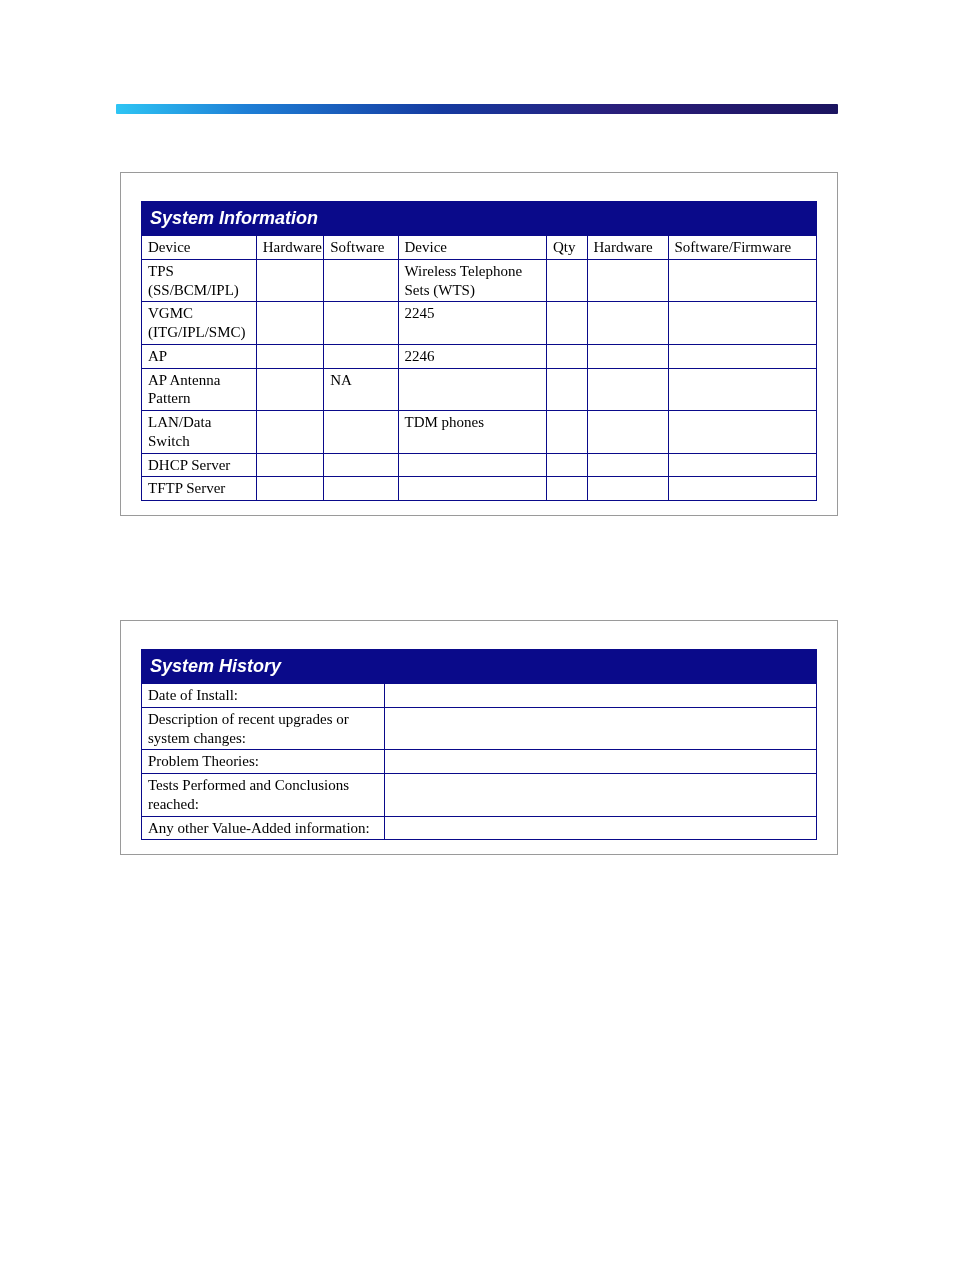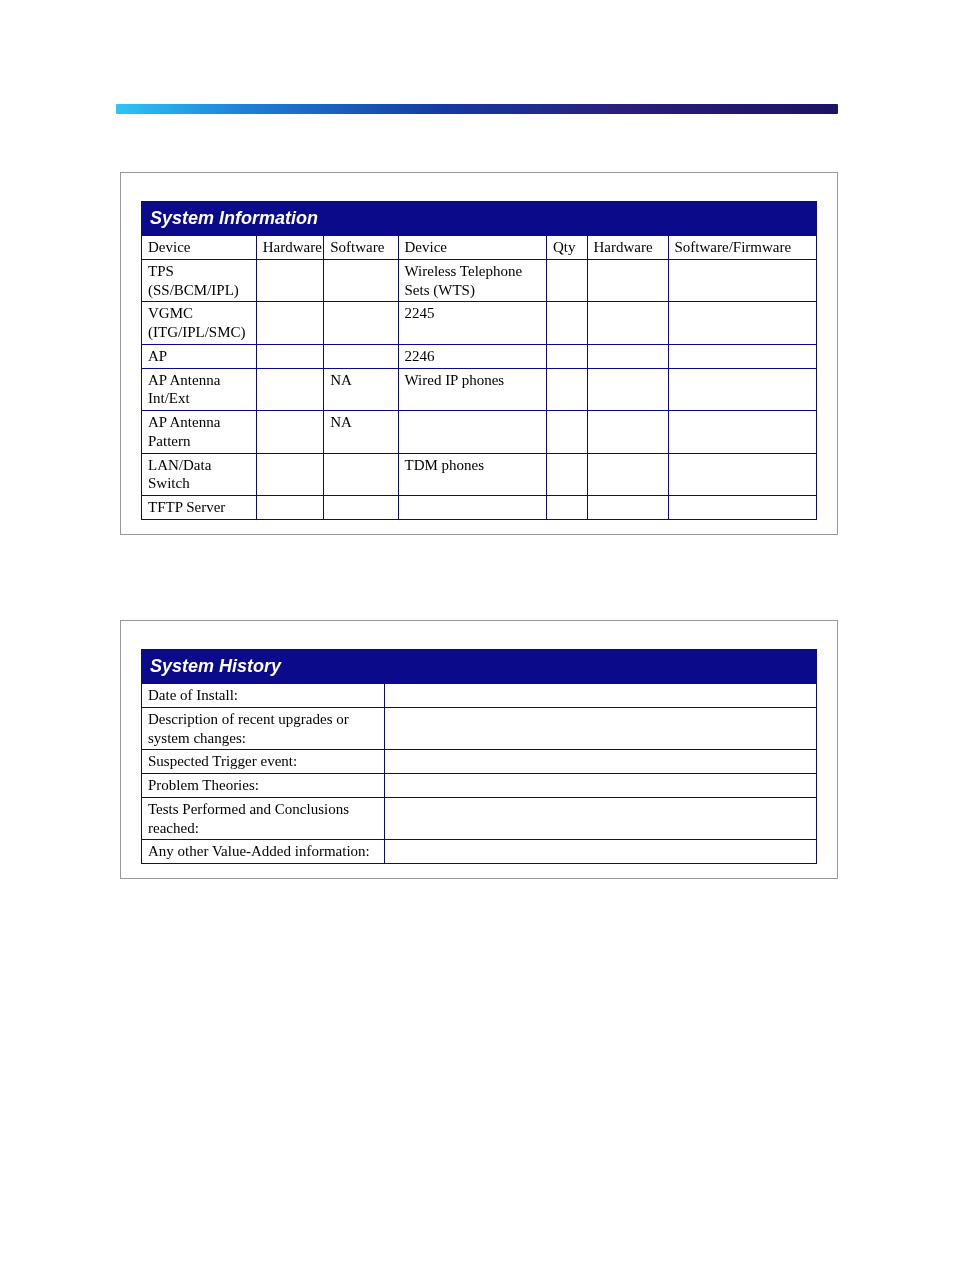--- a/index.html
+++ b/index.html
@@ -135,42 +135,42 @@
     <tr>
       <td>AP</td>
       <td></td>
       <td></td>
       <td>2246</td>
       <td></td>
       <td></td>
       <td></td>
     </tr>
     <tr>
-      <td>AP Antenna Int/Ext</td>
+      <td>AP Antenna Pattern</td>
       <td></td>
       <td>NA</td>
-      <td>Wired IP phones</td>
-      <td></td>
-      <td></td>
-      <td></td>
-    </tr>
-    <tr>
-      <td>AP Antenna Pattern</td>
-      <td></td>
-      <td>NA</td>
       <td></td>
       <td></td>
       <td></td>
       <td></td>
     </tr>
     <tr>
       <td>LAN/Data Switch</td>
       <td></td>
       <td></td>
       <td>TDM phones</td>
+      <td></td>
+      <td></td>
+      <td></td>
+    </tr>
+    <tr>
+      <td>DHCP Server</td>
+      <td></td>
+      <td></td>
+      <td></td>
       <td></td>
       <td></td>
       <td></td>
     </tr>
     <tr>
       <td>TFTP Server</td>
       <td></td>
       <td></td>
       <td></td>
       <td></td>
@@ -193,24 +193,20 @@
     </tr>
     <tr>
       <td>Date of Install:</td>
       <td></td>
     </tr>
     <tr>
       <td>Description of recent upgrades or system changes:</td>
       <td></td>
     </tr>
     <tr>
-      <td>Suspected Trigger event:</td>
-      <td></td>
-    </tr>
-    <tr>
       <td>Problem Theories:</td>
       <td></td>
     </tr>
     <tr>
       <td>Tests Performed and Conclusions reached:</td>
       <td></td>
     </tr>
     <tr>
       <td>Any other Value-Added information:</td>
       <td></td>

